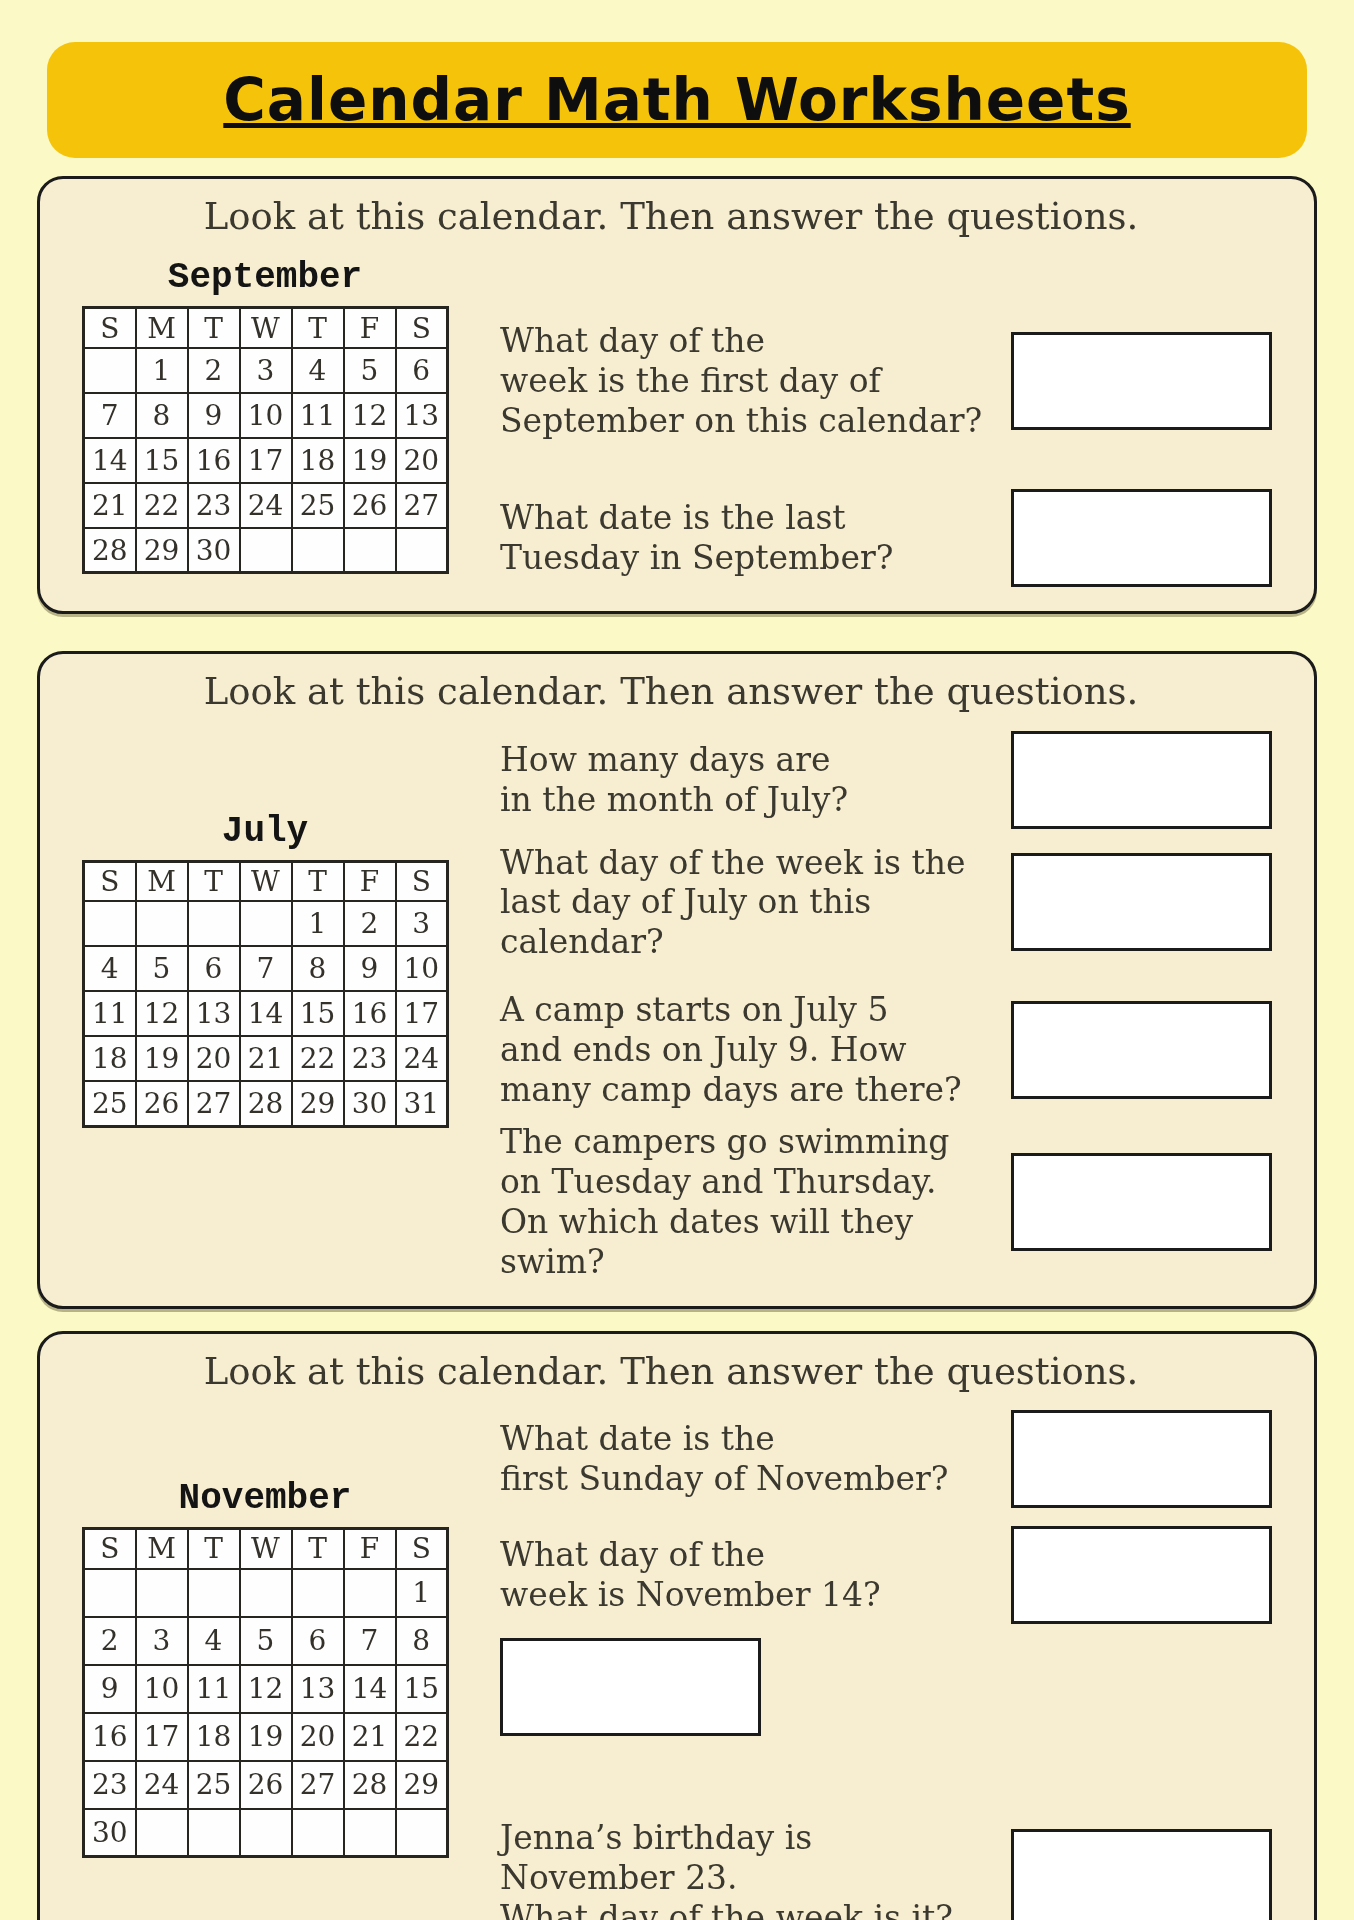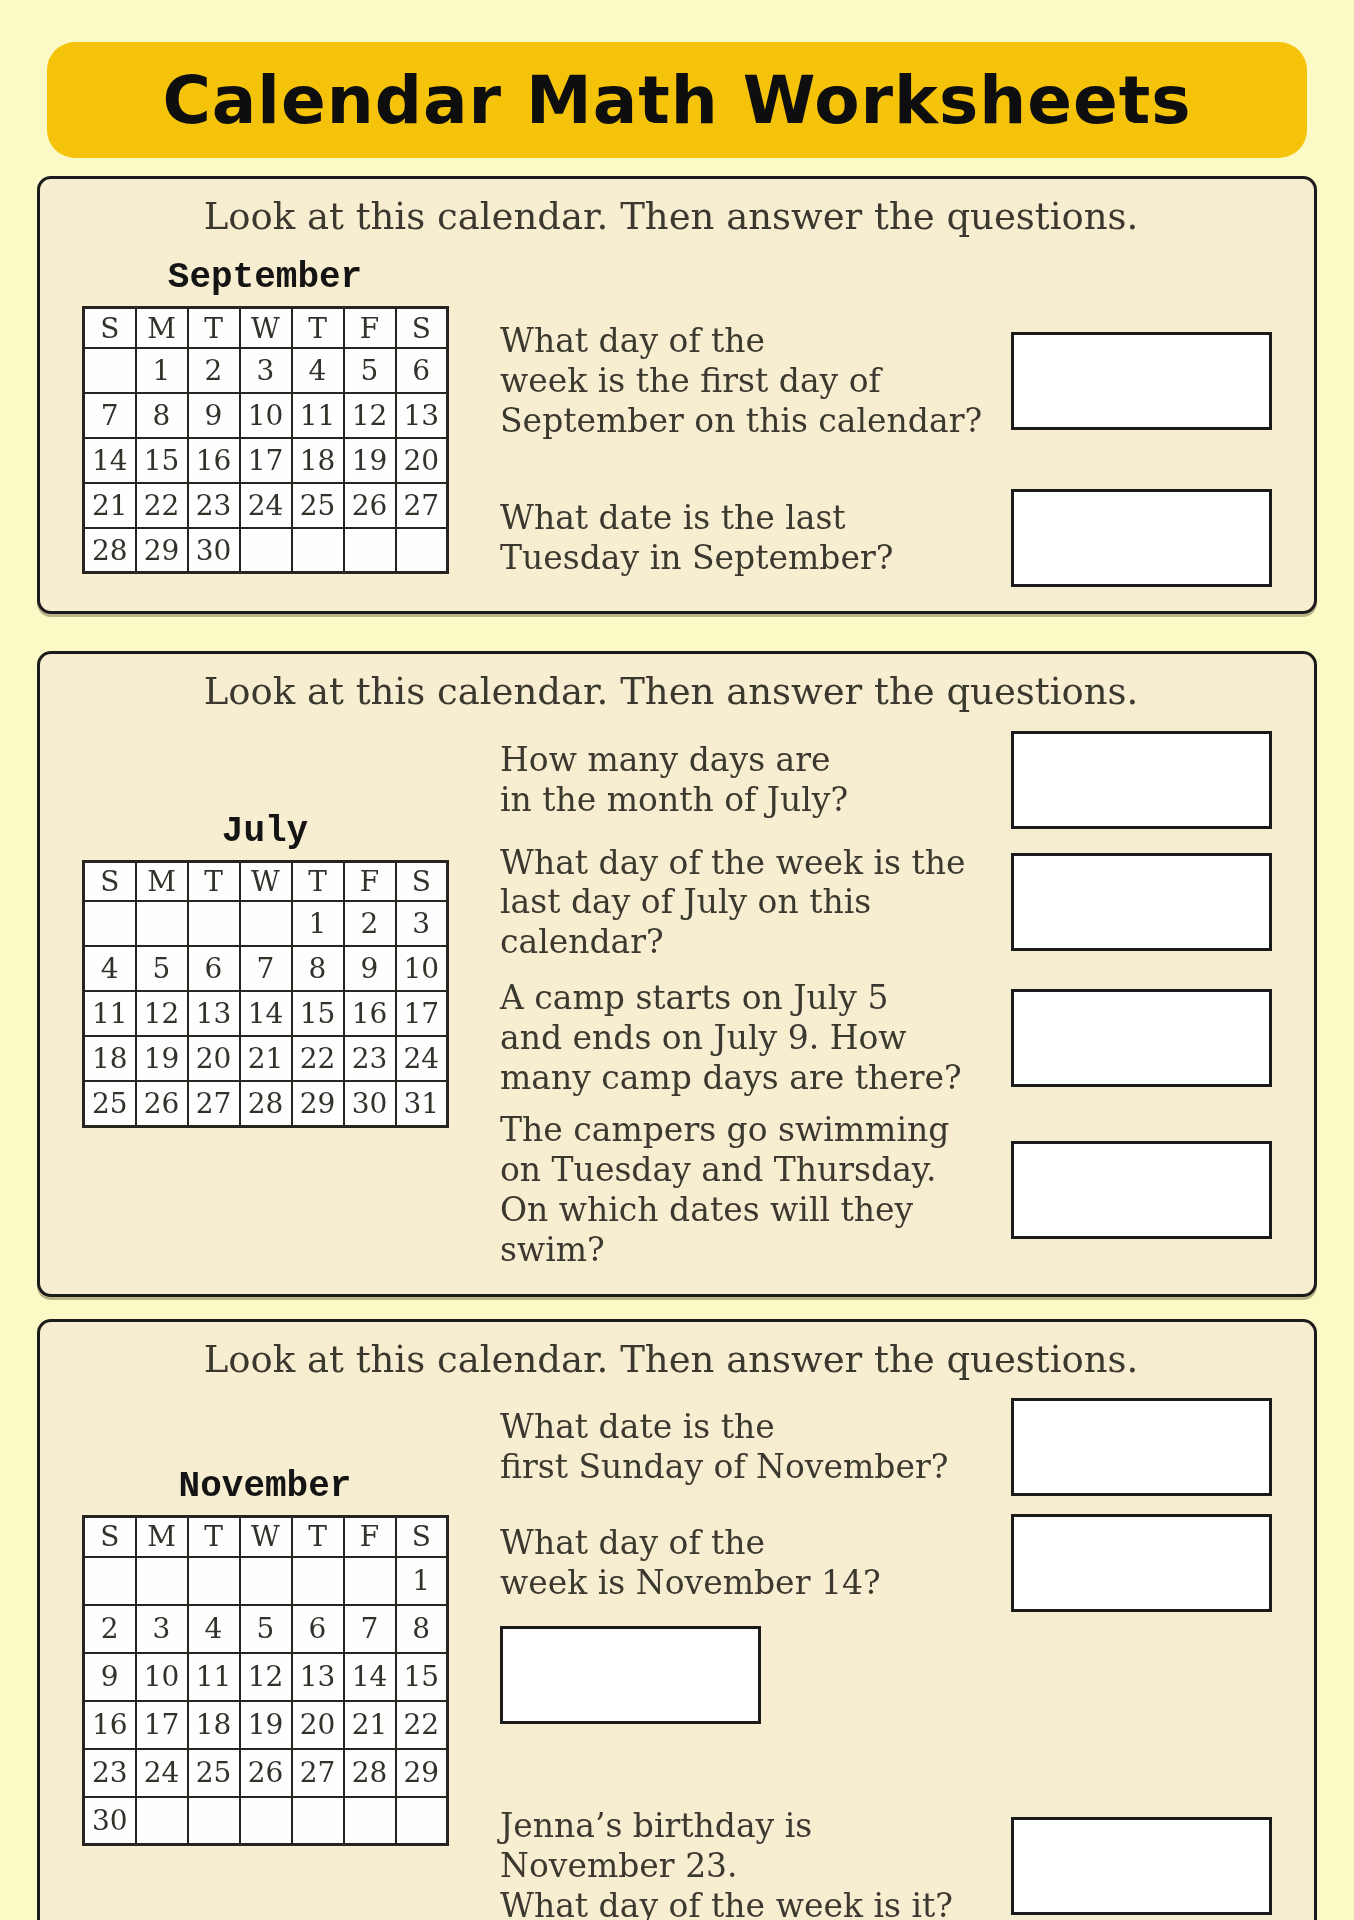--- a/index.html
+++ b/index.html
@@ -14,29 +14,30 @@
   .banner {
     margin:42px 47px 0 47px;
     height:116px;
     background:#f6c30b;
     border-radius:28px;
     display:flex; align-items:center; justify-content:center;
   }
   .banner h1 {
     font-family:"DejaVu Sans","Liberation Sans",sans-serif;
     font-weight:700;
-    font-size:66px;
+    font-size:58px;
     letter-spacing:1px;
     color:#0e0e0e;
+    text-decoration:underline;
   }
   .panel {
     margin:0 37px;
     background:#f7edd0;
     border:3px solid #1b1b1b;
-    border-radius:14px;
+    border-radius:26px;
     padding:16px 42px 24px 30px;
     box-shadow:0 3px 0 rgba(60,50,20,0.35);
   }
   .panel.p1 { margin-top:18px; min-height:428px; }
   .panel.p2 { margin-top:37px; min-height:606px; }
   .panel.p3 { margin-top:22px; min-height:606px; }
   .instruction {
     text-align:center;
     font-size:37px;
     line-height:1.2;
@@ -98,21 +99,21 @@
   .answer-box {
     flex:0 0 261px;
     width:261px;
     height:98px;
     background:#ffffff;
     border:3px solid #1b1b1b;
   }
   
   .p1 .q-row + .q-row { margin-top:48px; }
   .p2 .q-row.g1 { margin-top:14px;gap:8px; }
-  .p2 .q-row.g2 { margin-top:16px; }
+  .p2 .q-row.g2 { margin-top:28px; }
   .p2 .q-row.g3 { margin-top:12px; }
   .p3 .q-row.g1 { margin-top:18px; }
   .p3 .q-row.g2 { margin-top:14px; }
   .p3 .q-row.g3 { margin-top:82px; }
 </style>
 </head>
 <body>
 
 <div class="banner">
   <h1>Calendar Math Worksheets</h1>

